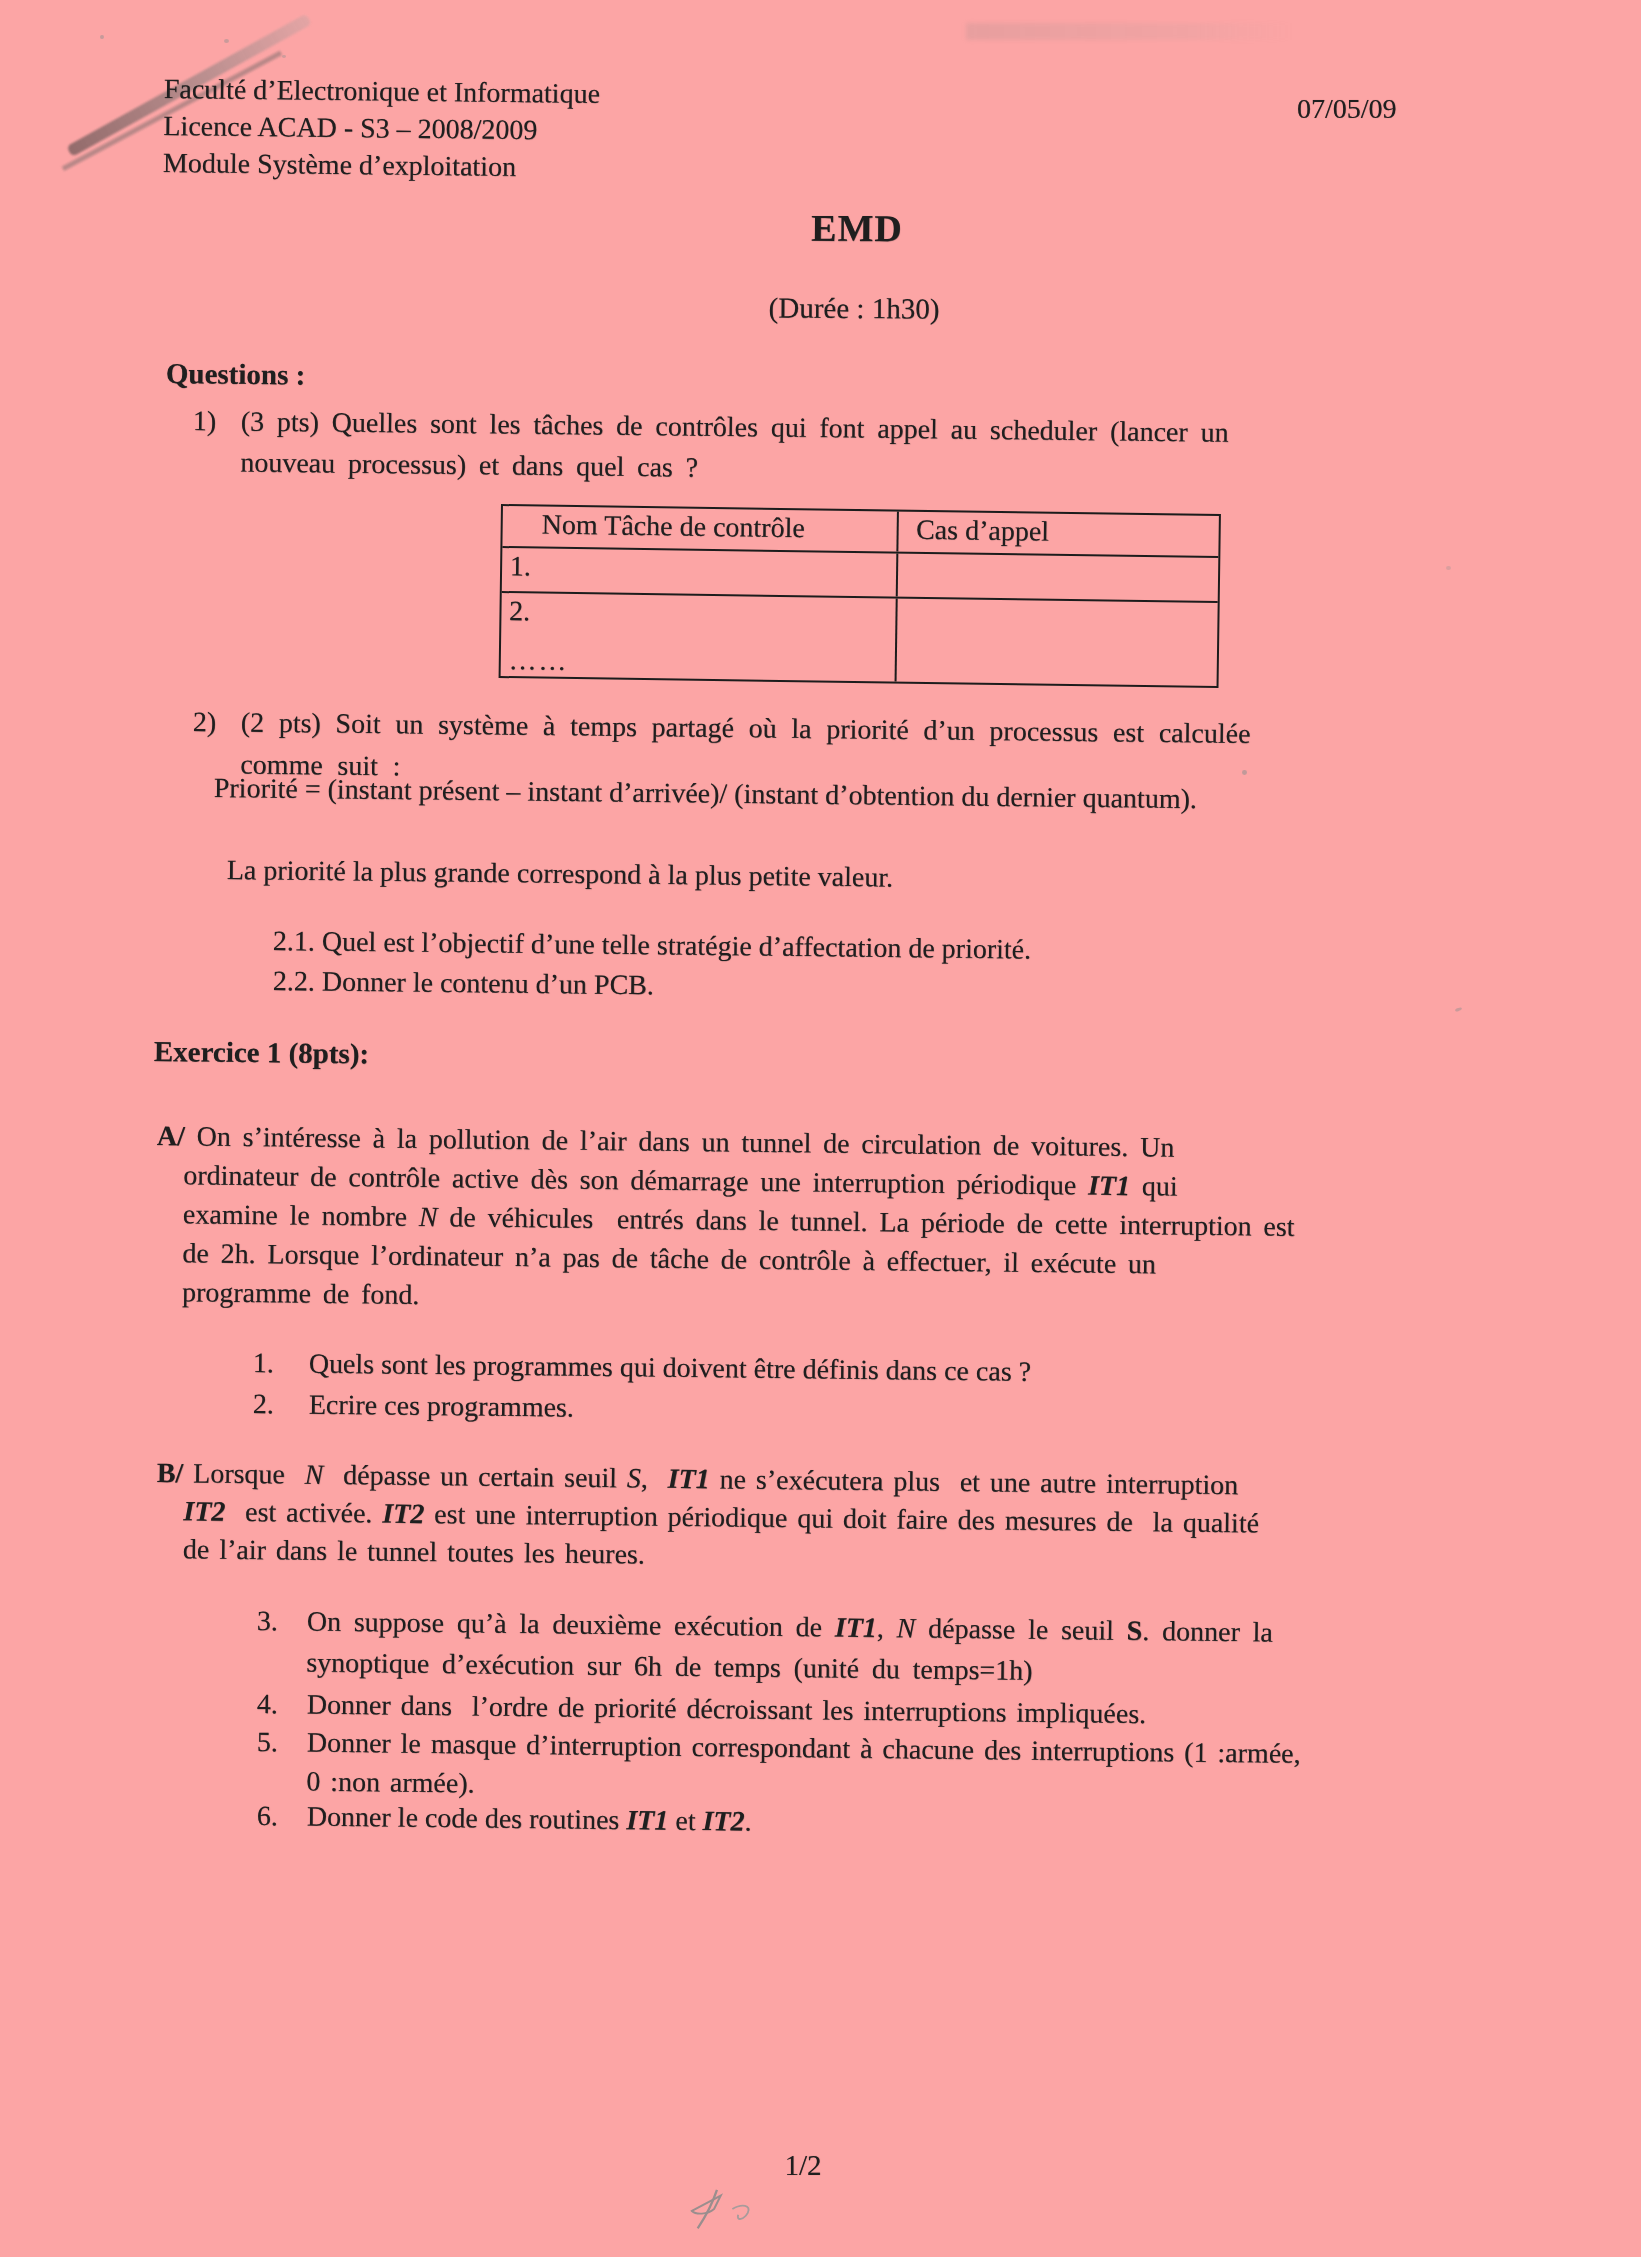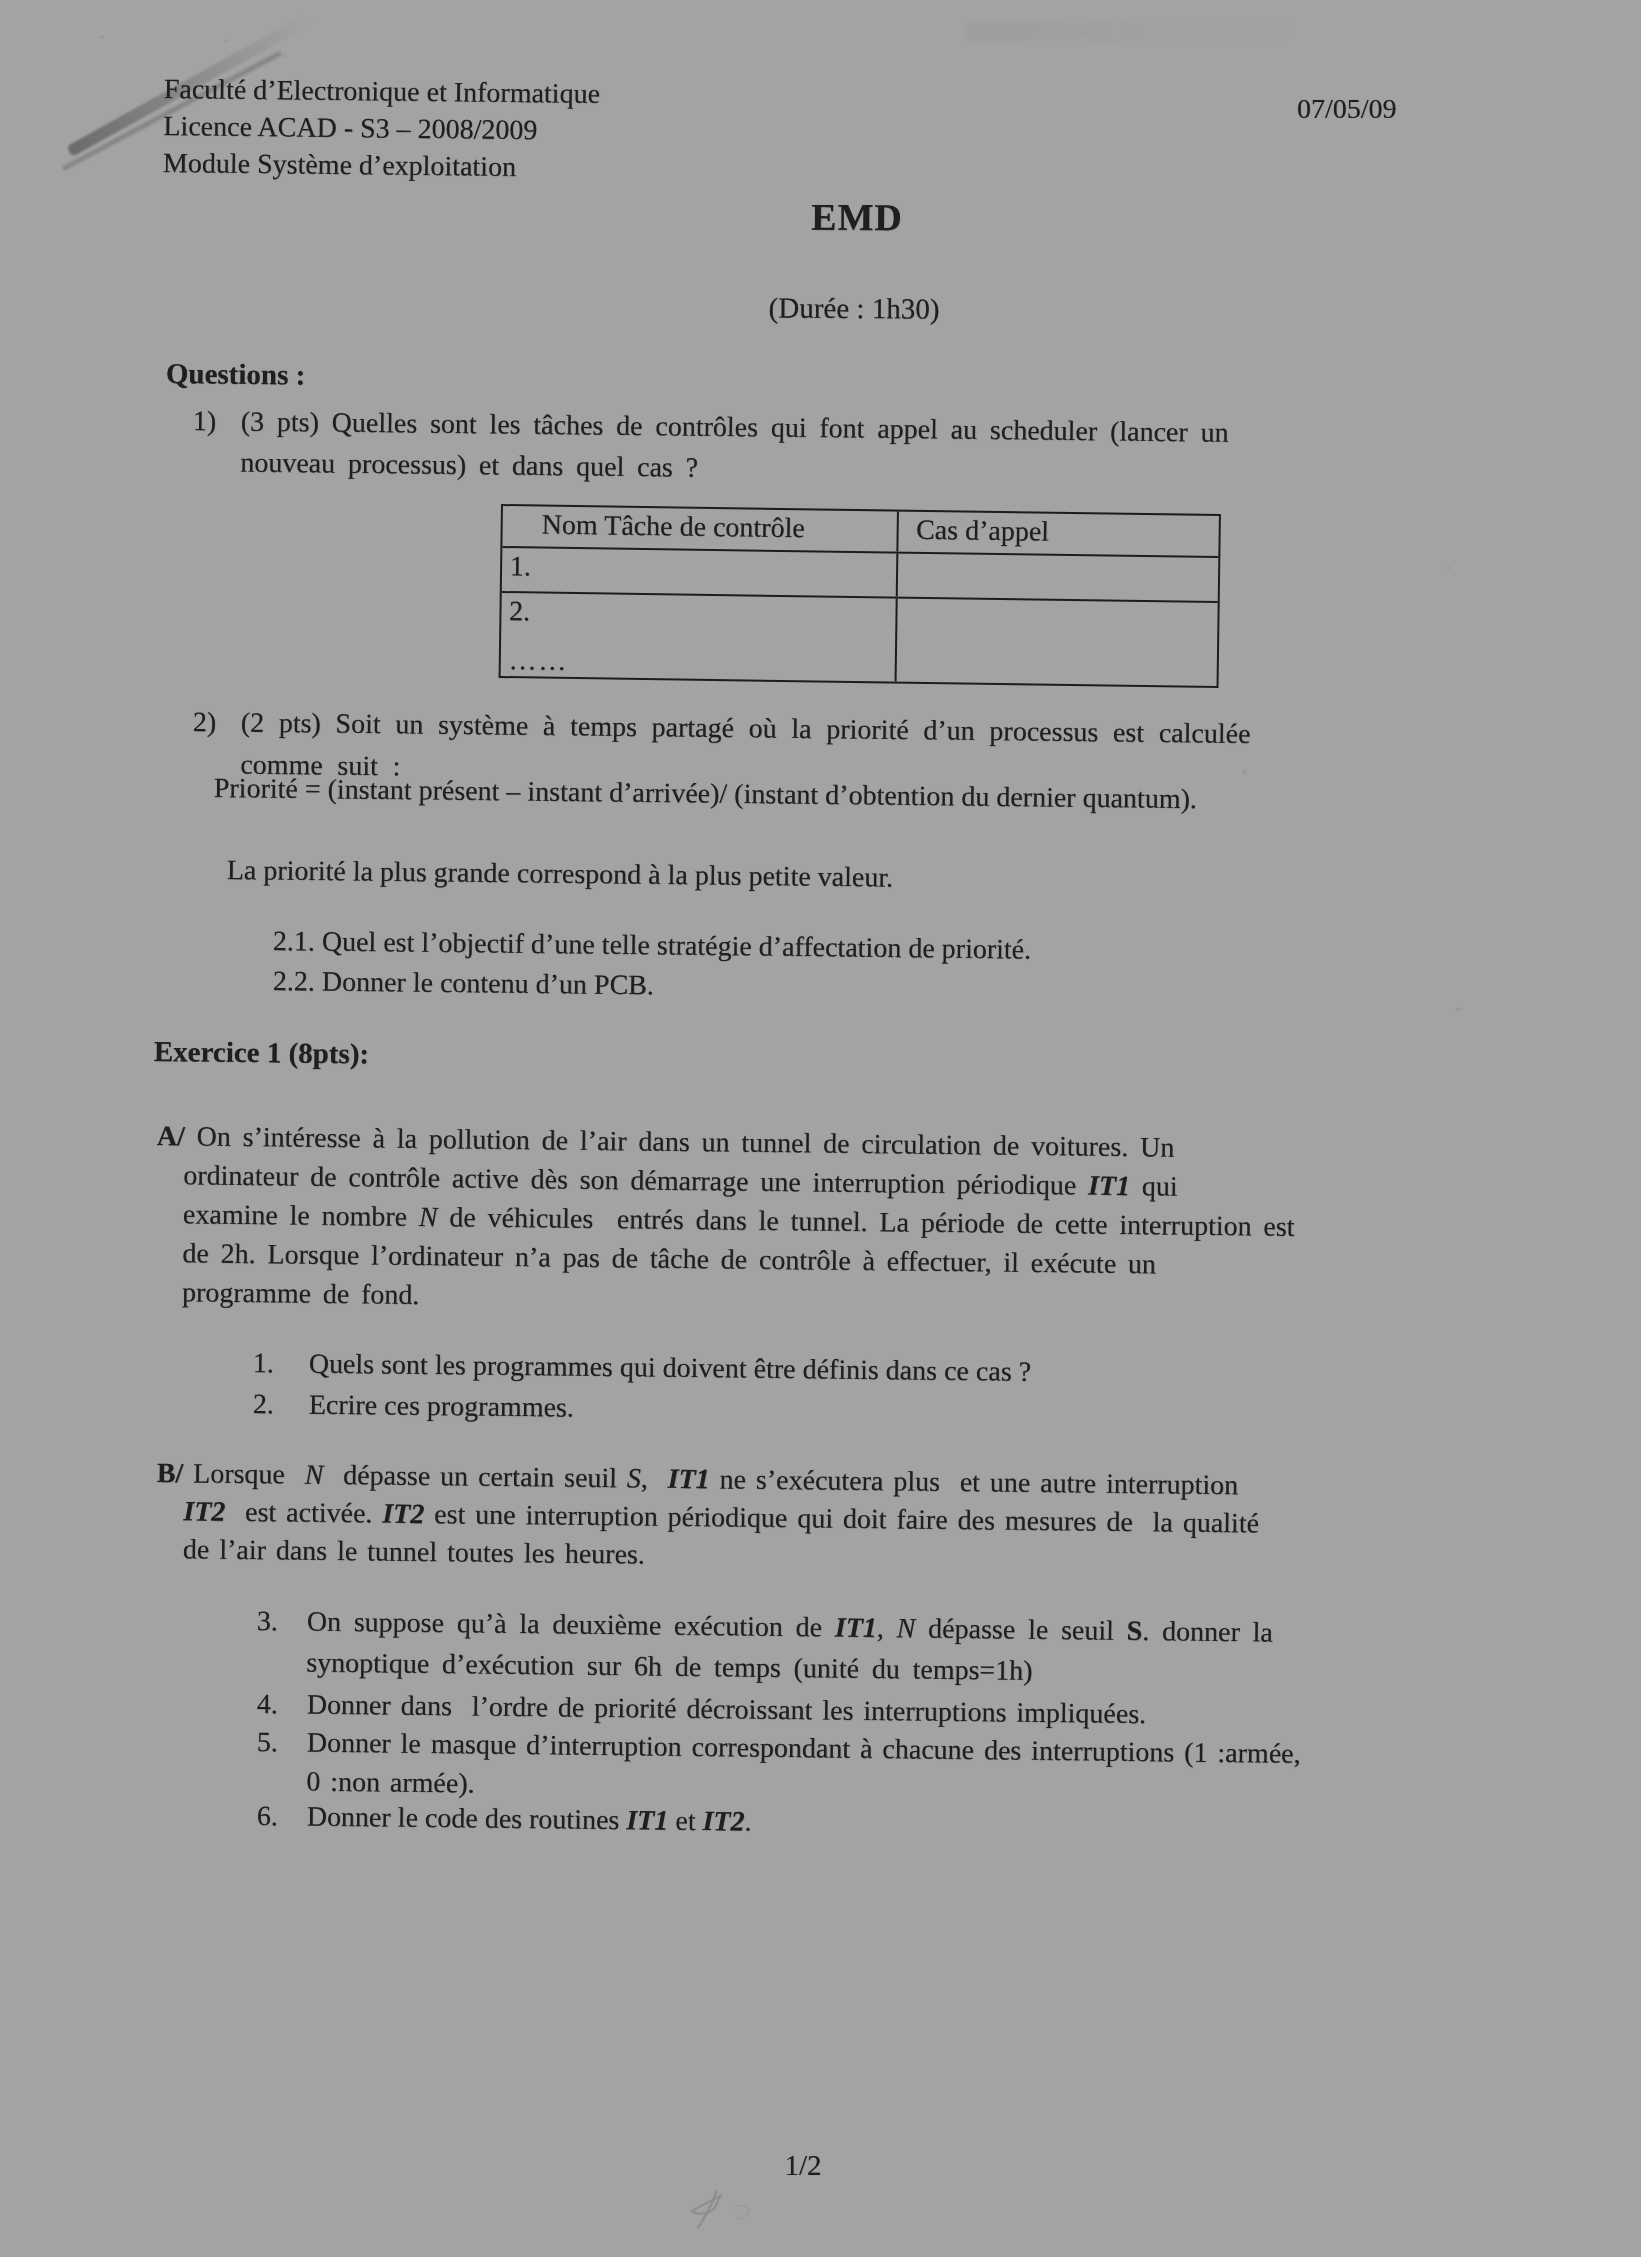--- a/index.html
+++ b/index.html
@@ -1,18 +1,18 @@
 <!DOCTYPE html>
 <html><head>
 <meta charset="utf-8">
 <style>
   html,body{margin:0;padding:0;background:#e8e8e8;}
   .sheet{
     position:relative;width:1641px;height:2257px;margin:0 auto;
-    background:#a3a3a3;overflow:hidden;
+    background:#fca5a5;overflow:hidden;
     font-family:"Liberation Serif","DejaVu Serif",serif;
     color:#1f1f1f;
   }
   .sheet *{box-sizing:border-box;}
   .txtish{text-shadow:0.3px 0.3px 0.7px rgba(25,25,25,.55);}
   .abs{position:absolute;}
   .prew{white-space:pre-wrap;}
   .sk{transform:rotate(.65deg);transform-origin:0 0;}
 
   
@@ -30,21 +30,21 @@
   .spk-a{left:1242px;top:770px;width:4.8px;height:4.8px;opacity:.55;}
   .spk-b{left:1455px;top:1008px;width:6.8px;height:2.9px;opacity:.45;transform:rotate(-20deg);}
   .spk-c{left:1446px;top:566px;width:4.8px;height:3.9px;opacity:.3;}
   .spk-d{left:100px;top:35px;width:3.9px;height:3.9px;opacity:.5;}
   .spk-e{left:224px;top:39px;width:4.8px;height:3.9px;opacity:.45;}
   .spk-f{left:282px;top:55px;width:3.9px;height:2.9px;opacity:.4;}
 
   
   .hdr{left:164px;top:70px;font-size:28px;line-height:37px;}
   .date{left:1297px;top:93px;font-size:28px;}
-  .title{left:857px;top:195px;transform:translateX(-50%) rotate(.4deg);
+  .title{left:857px;top:206px;transform:translateX(-50%) rotate(.4deg);
     font-size:38px;font-weight:bold;letter-spacing:1px;}
   .duration{left:854px;top:292px;transform:translateX(-50%) rotate(.4deg);font-size:29px;}
 
   
   .qhead{left:166px;top:357px;font-size:29px;font-weight:bold;}
   .li{display:flex;align-items:flex-start;font-size:28px;line-height:41px;}
   .li .num{flex:0 0 auto;}
   .q1{left:193px;top:400px;width:1226px;}
   .q1 .num{width:48px;}
   .q2{left:193px;top:701px;width:1236px;line-height:42px;}

